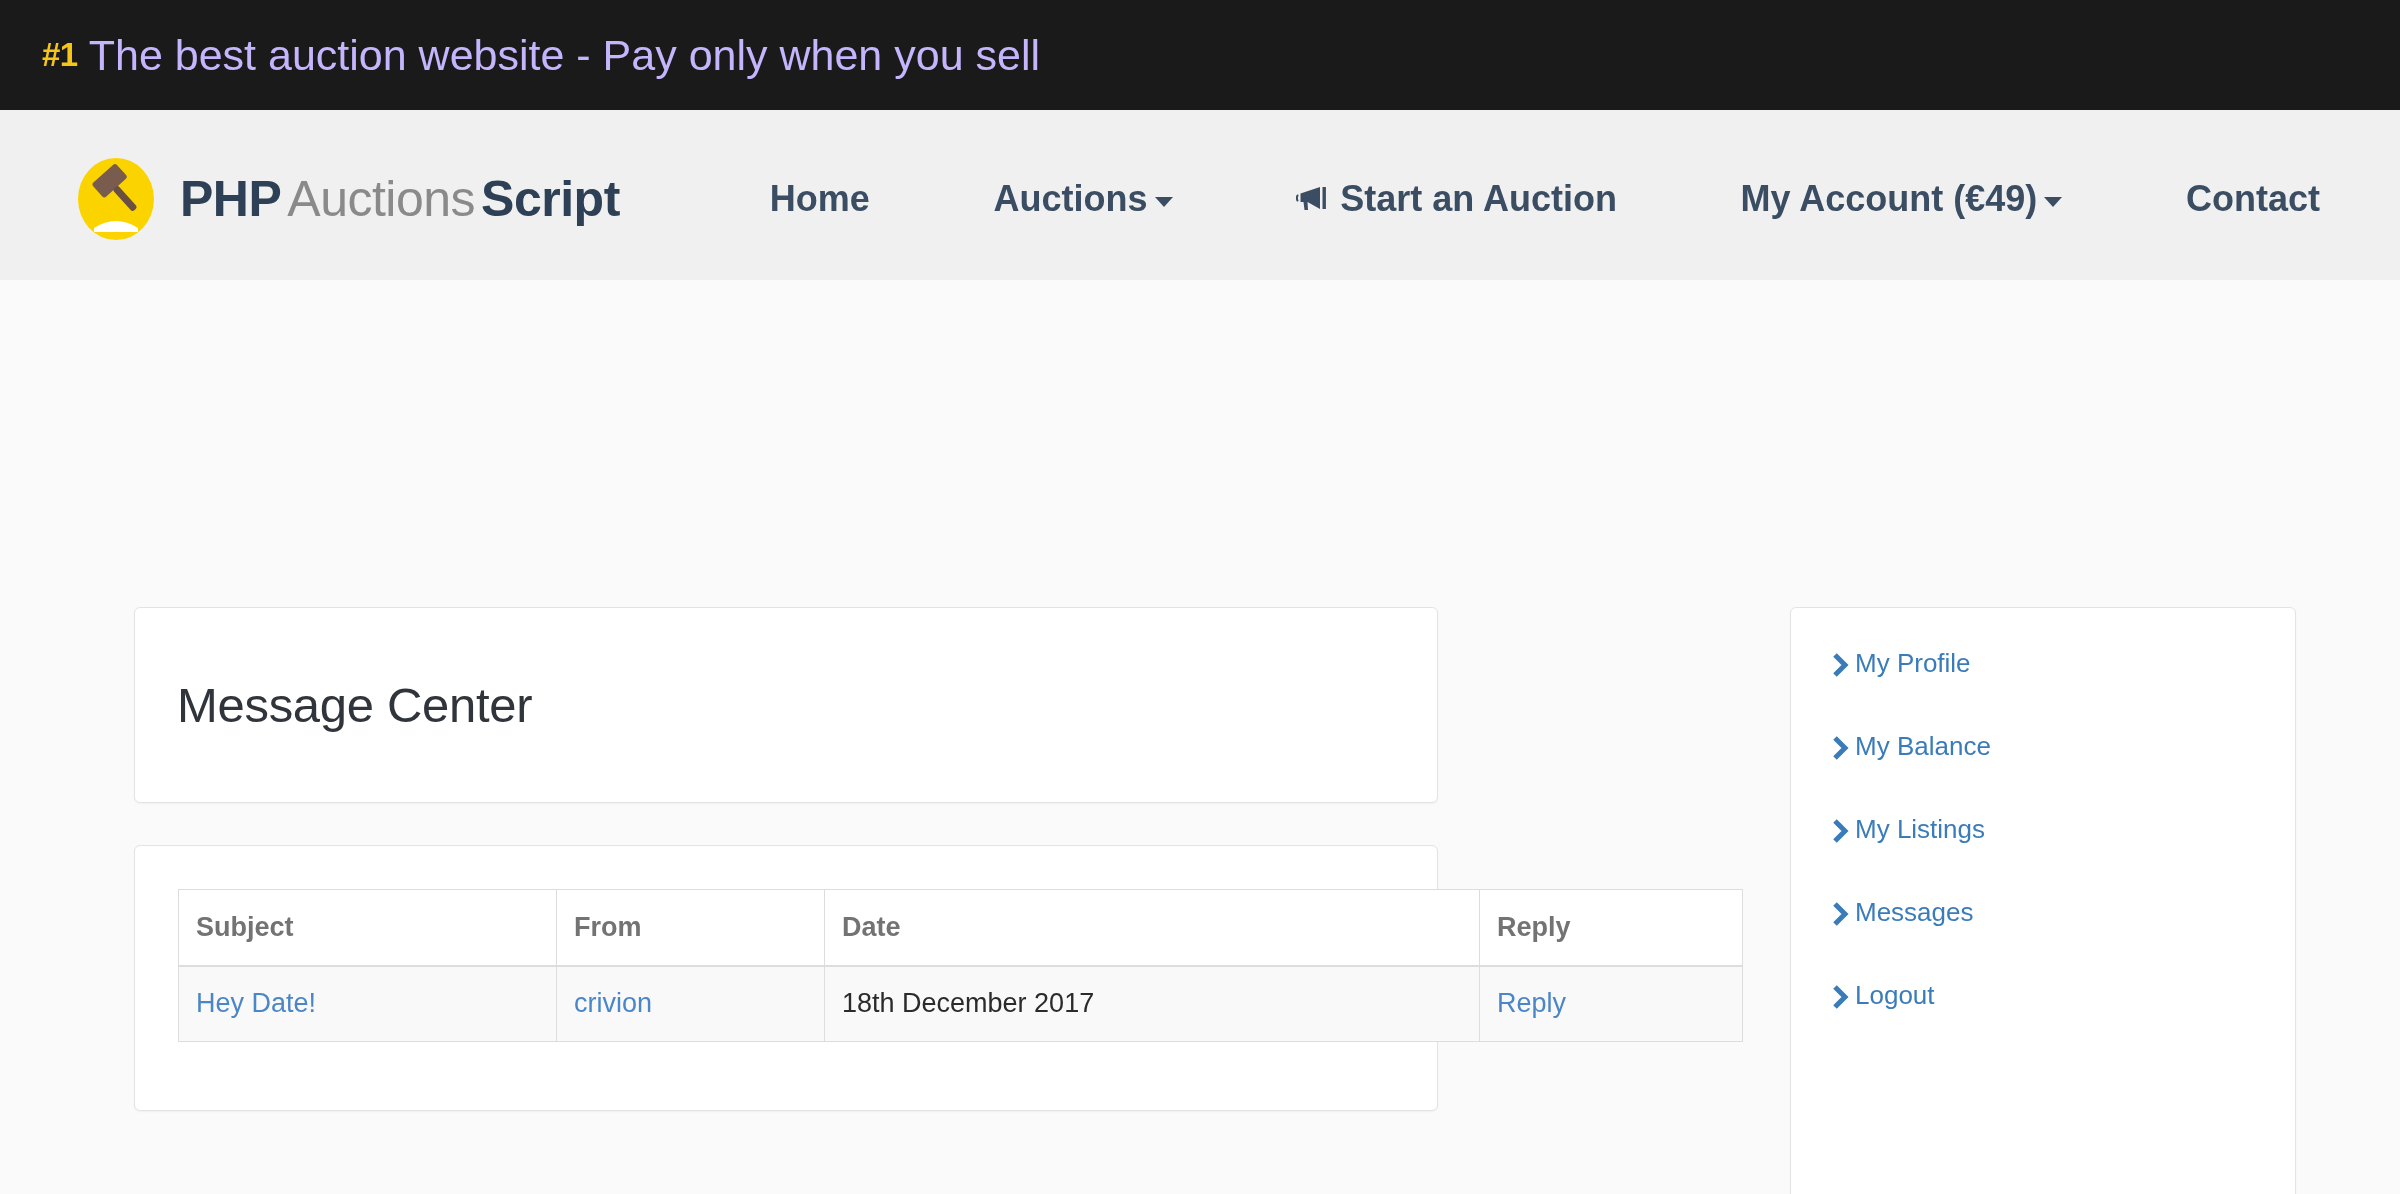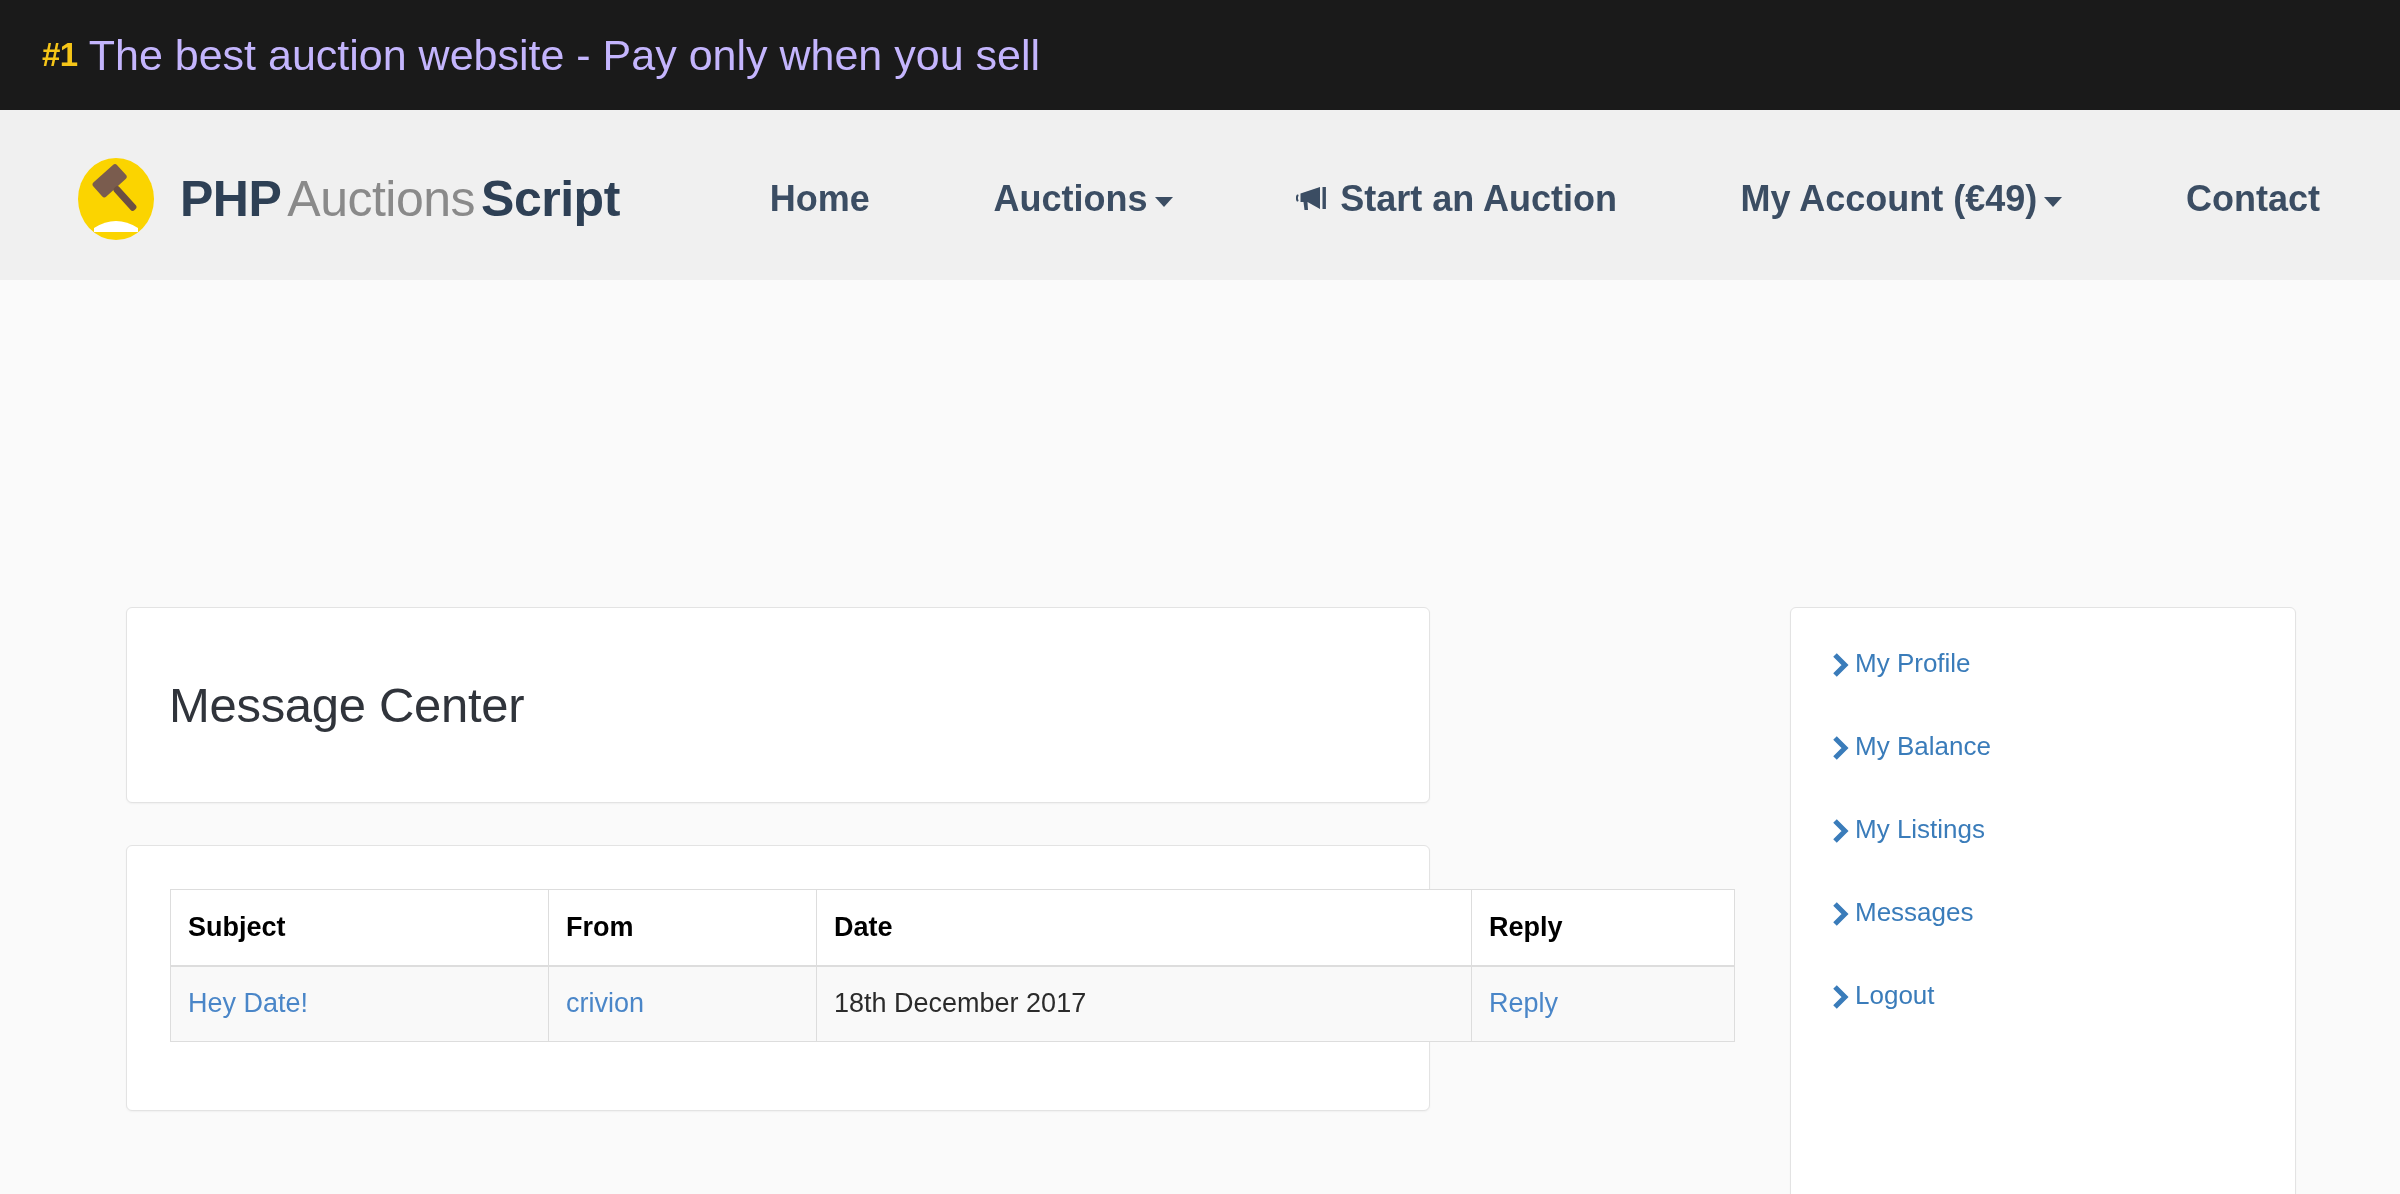--- a/index.html
+++ b/index.html
@@ -130,21 +130,21 @@
   .panel {
     background: #ffffff;
     border: 1px solid #e3e3e3;
     border-radius: 6px;
     box-shadow: 0 1px 2px rgba(0,0,0,0.045);
     box-sizing: border-box;
   }
 
   .main-col {
     position: absolute;
-    left: 78px;
+    left: 86px;
     top: 327px;
     width: 1304px;
     padding-left: 48px;
   }
   .panel-heading-box {
     height: 196px;
     display: flex;
     align-items: center;
     padding-left: 42px;
     box-sizing: border-box;
@@ -173,21 +173,21 @@
     border: 1px solid #ddd;
     text-align: left;
     padding: 0 0 0 17px;
     height: 76px;
     vertical-align: middle;
     font-size: 27px;
     box-sizing: border-box;
   }
   table.msg-table th {
     background: #ffffff;
-    color: #000000;
+    color: #737373;
     font-weight: bold;
     border-bottom-width: 2px;
     border-bottom-color: #dddddd;
   }
   table.msg-table td {
     background: #f9f9f9;
     color: #2b2b2b;
     font-weight: 400;
   }
   .col-subject { width: 378px; }

